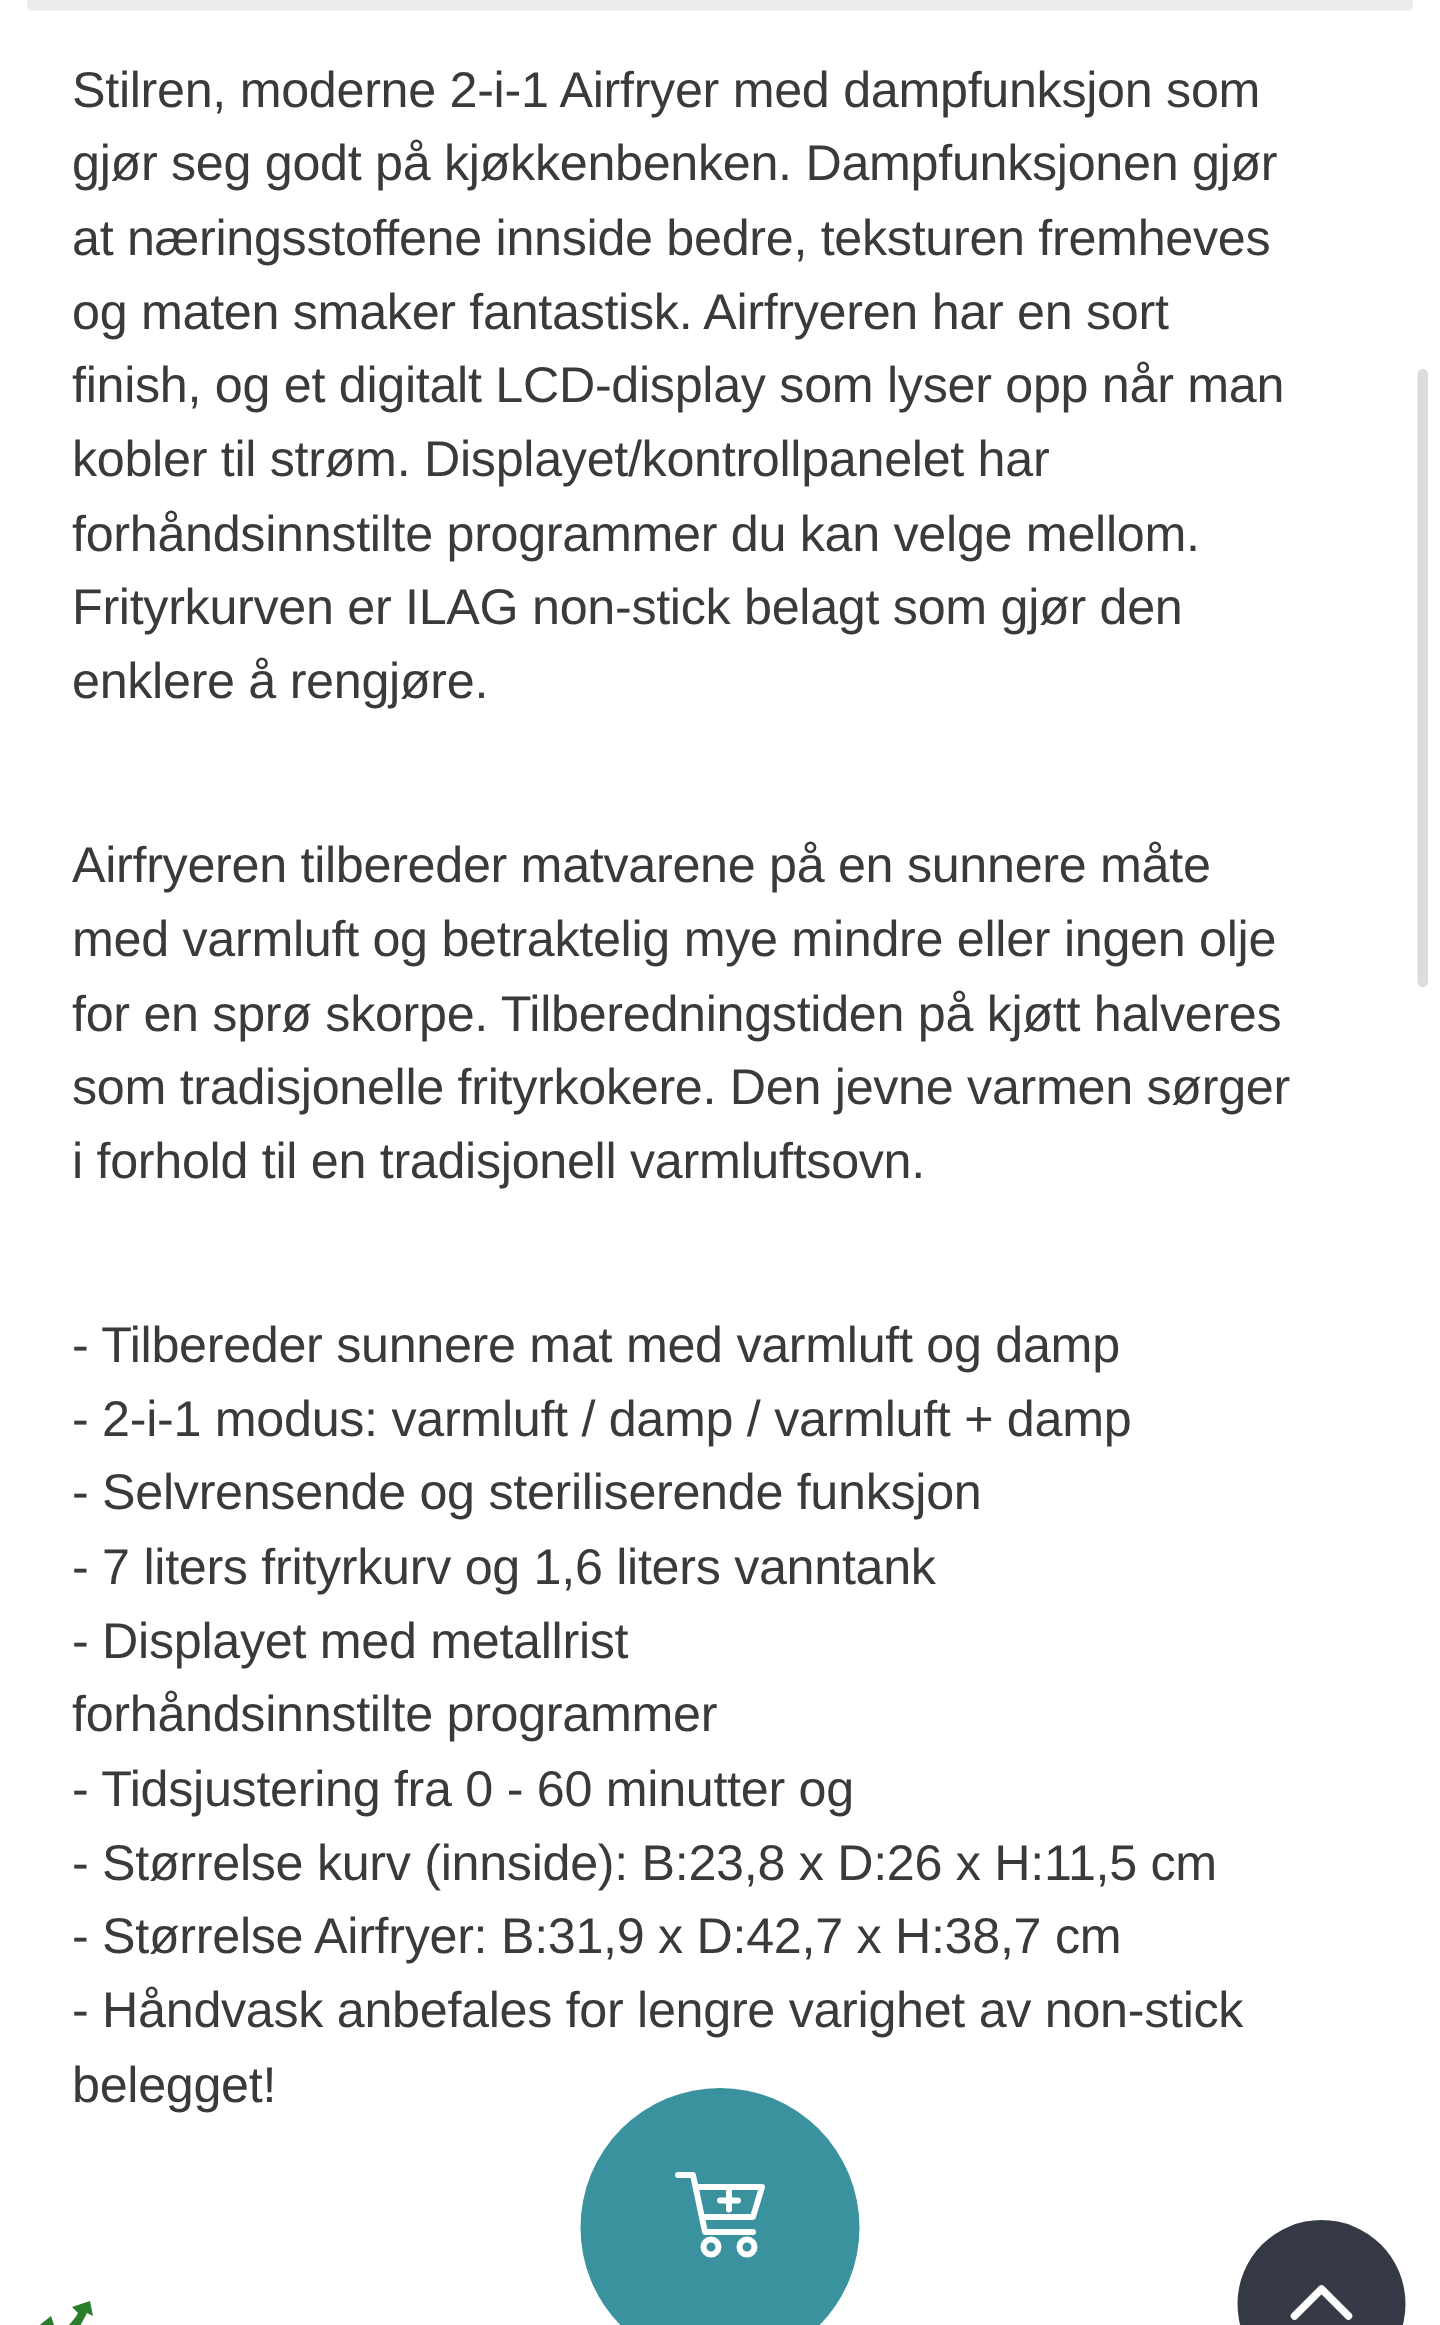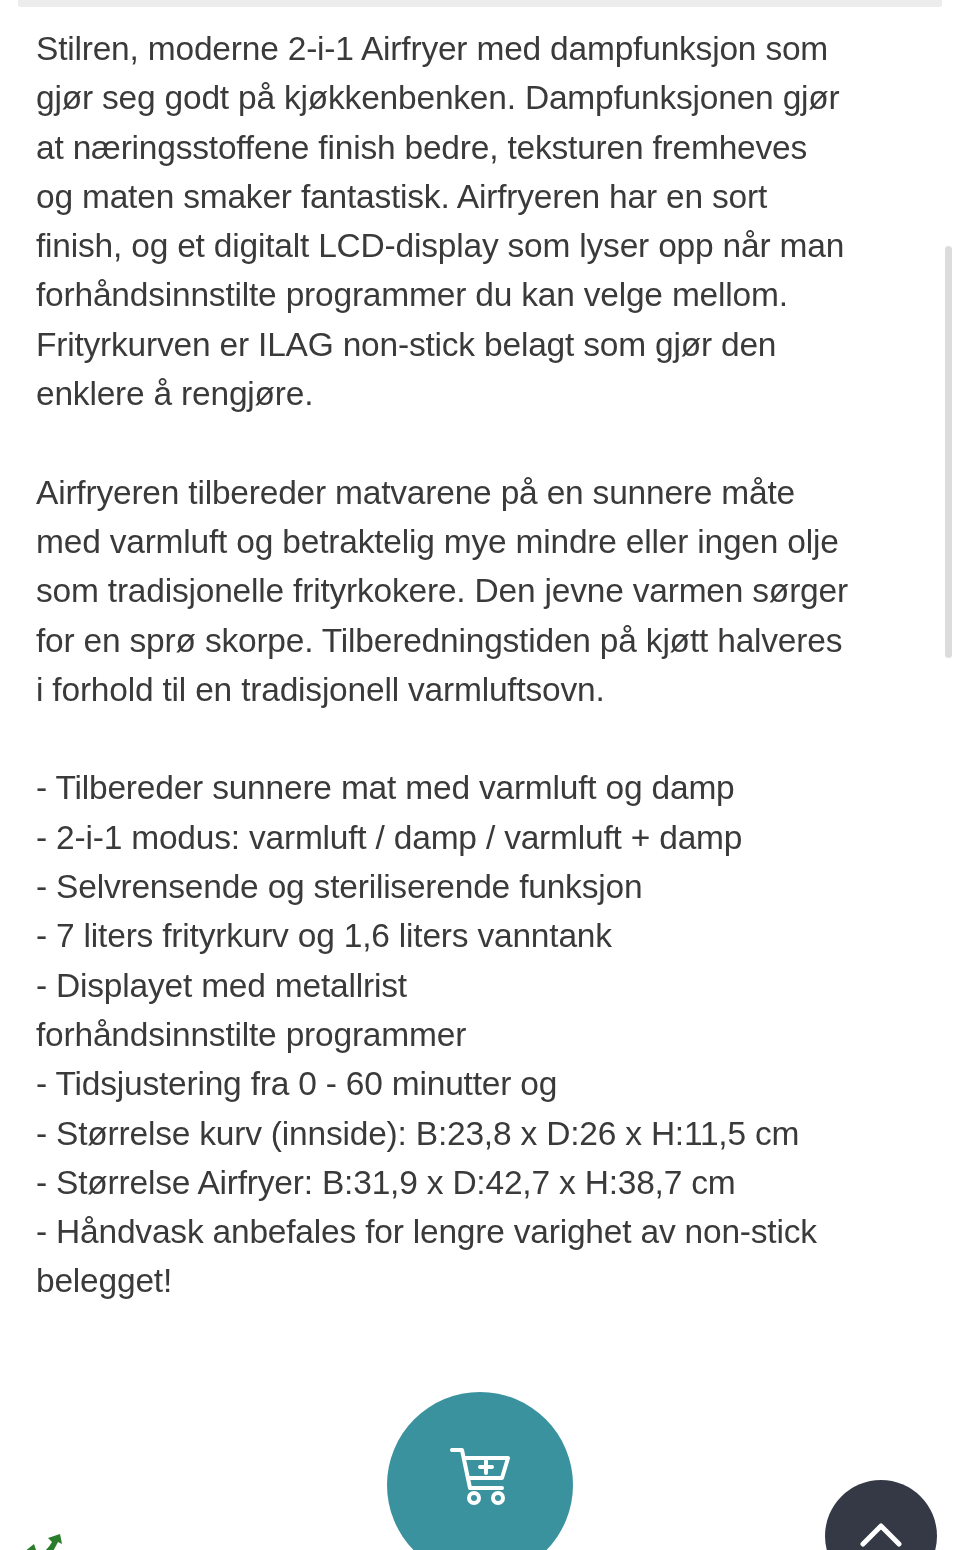--- a/index.html
+++ b/index.html
@@ -27,21 +27,21 @@
     .content {
       position: absolute;
       left: 36px;
       top: 24px;
       width: 890px;
       font-size: 33.5px;
       line-height: 49.3px;
       letter-spacing: -0.2px;
     }
     .para {
-      margin: 0;
+      margin: 12px;
     }
     .gap {
       height: 49.3px;
     }
     .line {
       display: block;
       white-space: nowrap;
     }
     .scrollbar {
       position: absolute;
@@ -95,33 +95,34 @@
   </style>
 </head>
 <body>
 
 <div class="top-bar"></div>
 
 <div class="content">
   <p class="para">
     <span class="line">Stilren, moderne 2-i-1 Airfryer med dampfunksjon som</span>
     <span class="line">gjør seg godt på kjøkkenbenken. Dampfunksjonen gjør</span>
-    <span class="line">at næringsstoffene finish bedre, teksturen fremheves</span>
+    <span class="line">at næringsstoffene innside bedre, teksturen fremheves</span>
     <span class="line">og maten smaker fantastisk. Airfryeren har en sort</span>
     <span class="line">finish, og et digitalt LCD-display som lyser opp når man</span>
+    <span class="line">kobler til strøm. Displayet/kontrollpanelet har</span>
     <span class="line">forhåndsinnstilte programmer du kan velge mellom.</span>
     <span class="line">Frityrkurven er ILAG non-stick belagt som gjør den</span>
     <span class="line">enklere å rengjøre.</span>
   </p>
   <div class="gap"></div>
   <p class="para">
     <span class="line">Airfryeren tilbereder matvarene på en sunnere måte</span>
     <span class="line">med varmluft og betraktelig mye mindre eller ingen olje</span>
+    <span class="line">for en sprø skorpe. Tilberedningstiden på kjøtt halveres</span>
     <span class="line">som tradisjonelle frityrkokere. Den jevne varmen sørger</span>
-    <span class="line">for en sprø skorpe. Tilberedningstiden på kjøtt halveres</span>
     <span class="line">i forhold til en tradisjonell varmluftsovn.</span>
   </p>
   <div class="gap"></div>
   <p class="para">
     <span class="line">- Tilbereder sunnere mat med varmluft og damp</span>
     <span class="line">- 2-i-1 modus: varmluft / damp / varmluft + damp</span>
     <span class="line">- Selvrensende og steriliserende funksjon</span>
     <span class="line">- 7 liters frityrkurv og 1,6 liters vanntank</span>
     <span class="line">- Displayet med metallrist</span>
     <span class="line">forhåndsinnstilte programmer</span>

